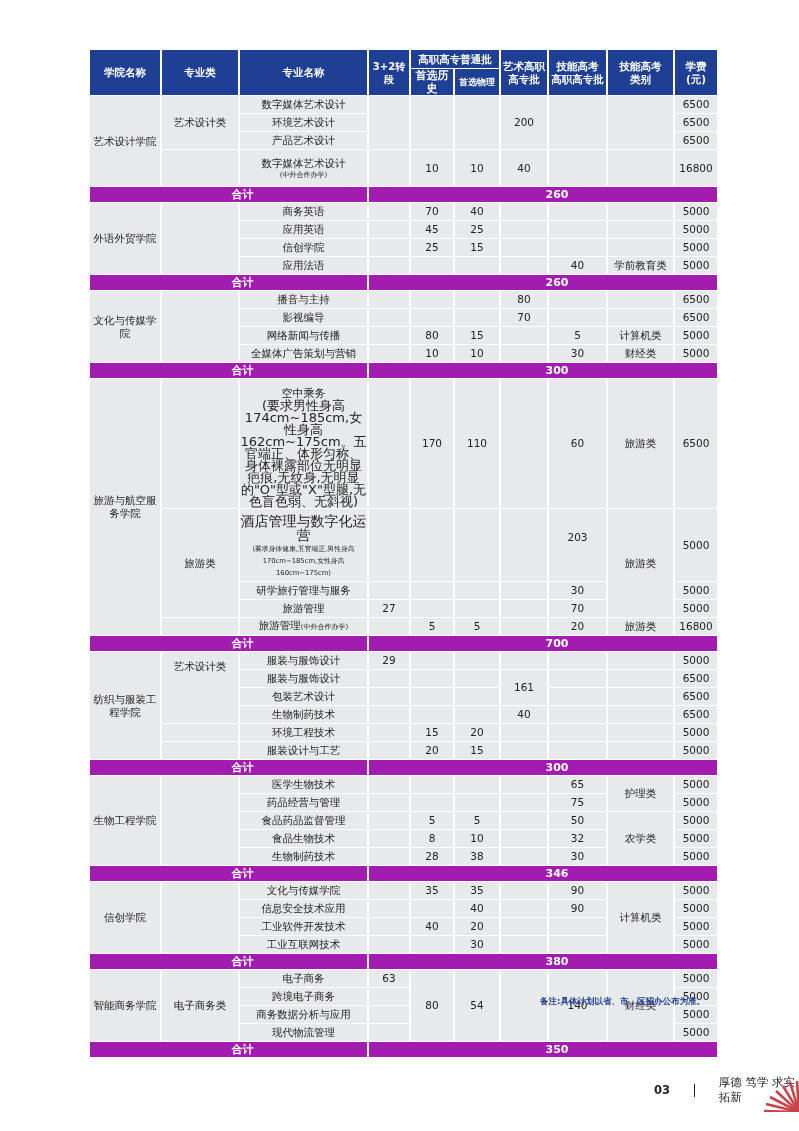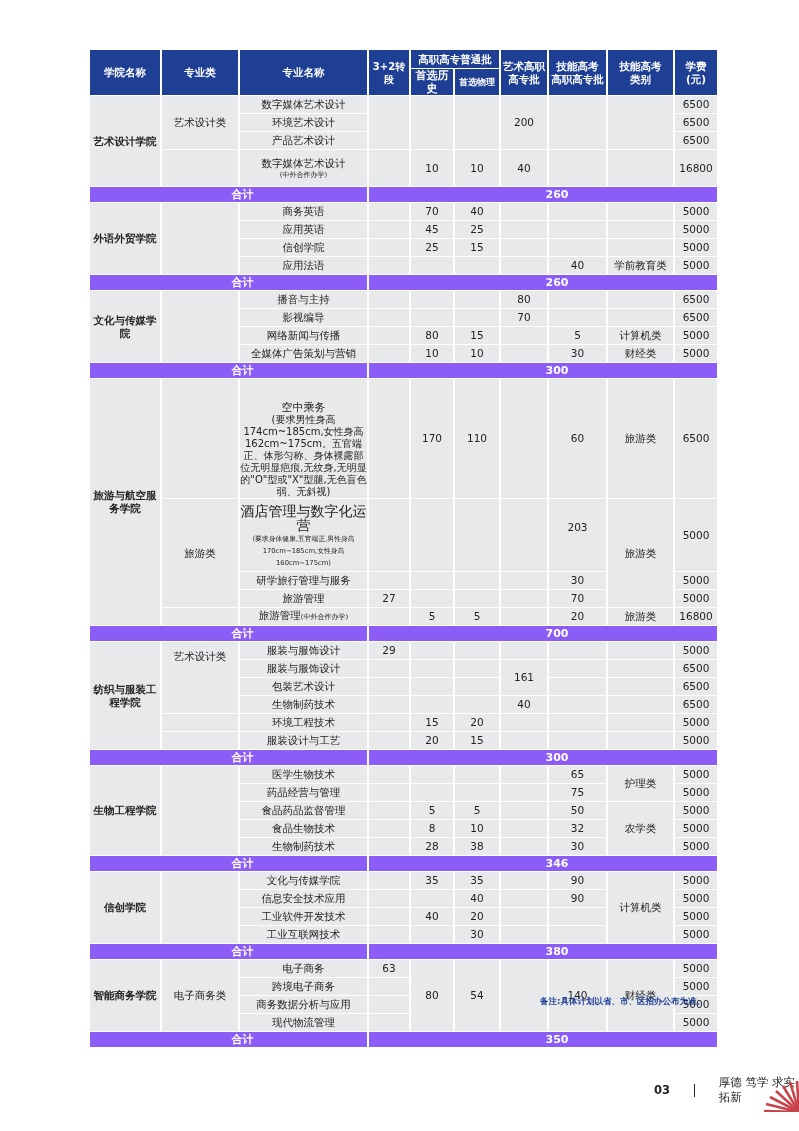--- a/index.html
+++ b/index.html
@@ -6,23 +6,23 @@
   body { width:799px; height:1131px; position:relative; overflow:hidden;
          font-family:"DejaVu Sans", "Liberation Sans", sans-serif; color:#222; }
   table.plan { position:absolute; left:90px; top:49px; width:619px;
                border-collapse:separate; border-spacing:2px 1px; table-layout:fixed; margin-left:-2px; }
   table.plan th { background:#1e3f94; color:#fff; font-weight:bold; font-size:10.5px;
                   text-align:center; vertical-align:middle; padding:0; line-height:13px; }
   table.plan td { background:#e8e9eb; font-size:10.5px; padding:0; height:17px;
                   vertical-align:middle; text-align:center; line-height:13px; }
   td.name { text-align:left; padding-left:2px; }
   td.fee { text-align:right; padding-right:3px; }
-  td.college { font-weight:bold; }
+  td.college { font-weight:normal; }
   .note-small { font-size:7px; line-height:10px; display:block; }
-  tr.total td { background:#8b5cf6; color:#fff; font-weight:bold; height:15px; font-size:11px;padding-left:28px; }
+  tr.total td { background:#a21caf; color:#fff; font-weight:bold; height:15px; font-size:11px;padding-left:28px; }
   .footer-note { position:absolute; left:540px; top:996px; font-size:8.5px; color:#1e3f94; font-weight:bold; }
   .page-footer { position:absolute; left:654px; top:1075px; font-size:11.5px; color:#222; font-weight:bold; display:flex; align-items:center;gap:20px; }
   .page-footer .bar { display:inline-block; width:1px; height:13px; background:#222; margin:0 4px; }
   .fan { position:absolute; left:764px; top:1080px; width:35px; height:32px; }
 </style>
 </head>
 <body>
 
 <table class="plan">
   <colgroup>
@@ -182,23 +182,23 @@
       <td class="fee">5000</td>
     </tr>
     <tr class="total">
       <td colspan="3">合计</td>
       <td colspan="7">300</td>
     </tr>
 
     <tr style="height:104px">
       <td rowspan="5" class="college">旅游与航空服务学院</td>
       <td></td>
-      <td class="name" style="vertical-align:top;padding-top:22px">
+      <td class="name" style="vertical-align:top;padding-top:8px">
         <span style="font-size:11px">空中乘务</span>
-        <span class="note-small" style="font-size:10px;line-height:12px">(要求男性身高174cm~185cm,女性身高162cm~175cm。五官端正、体形匀称、身体裸露部位无明显疤痕,无纹身,无明显的"O"型或"X"型腿,无色盲色弱、无斜视)</span>
+        <span class="note-small" style="font-size:13px;line-height:12px">(要求男性身高174cm~185cm,女性身高162cm~175cm。五官端正、体形匀称、身体裸露部位无明显疤痕,无纹身,无明显的"O"型或"X"型腿,无色盲色弱、无斜视)</span>
       </td>
       <td></td>
       <td>170</td>
       <td>110</td>
       <td></td>
       <td>60</td>
       <td>旅游类</td>
       <td class="fee">6500</td>
     </tr>
     <tr style="height:72px">

